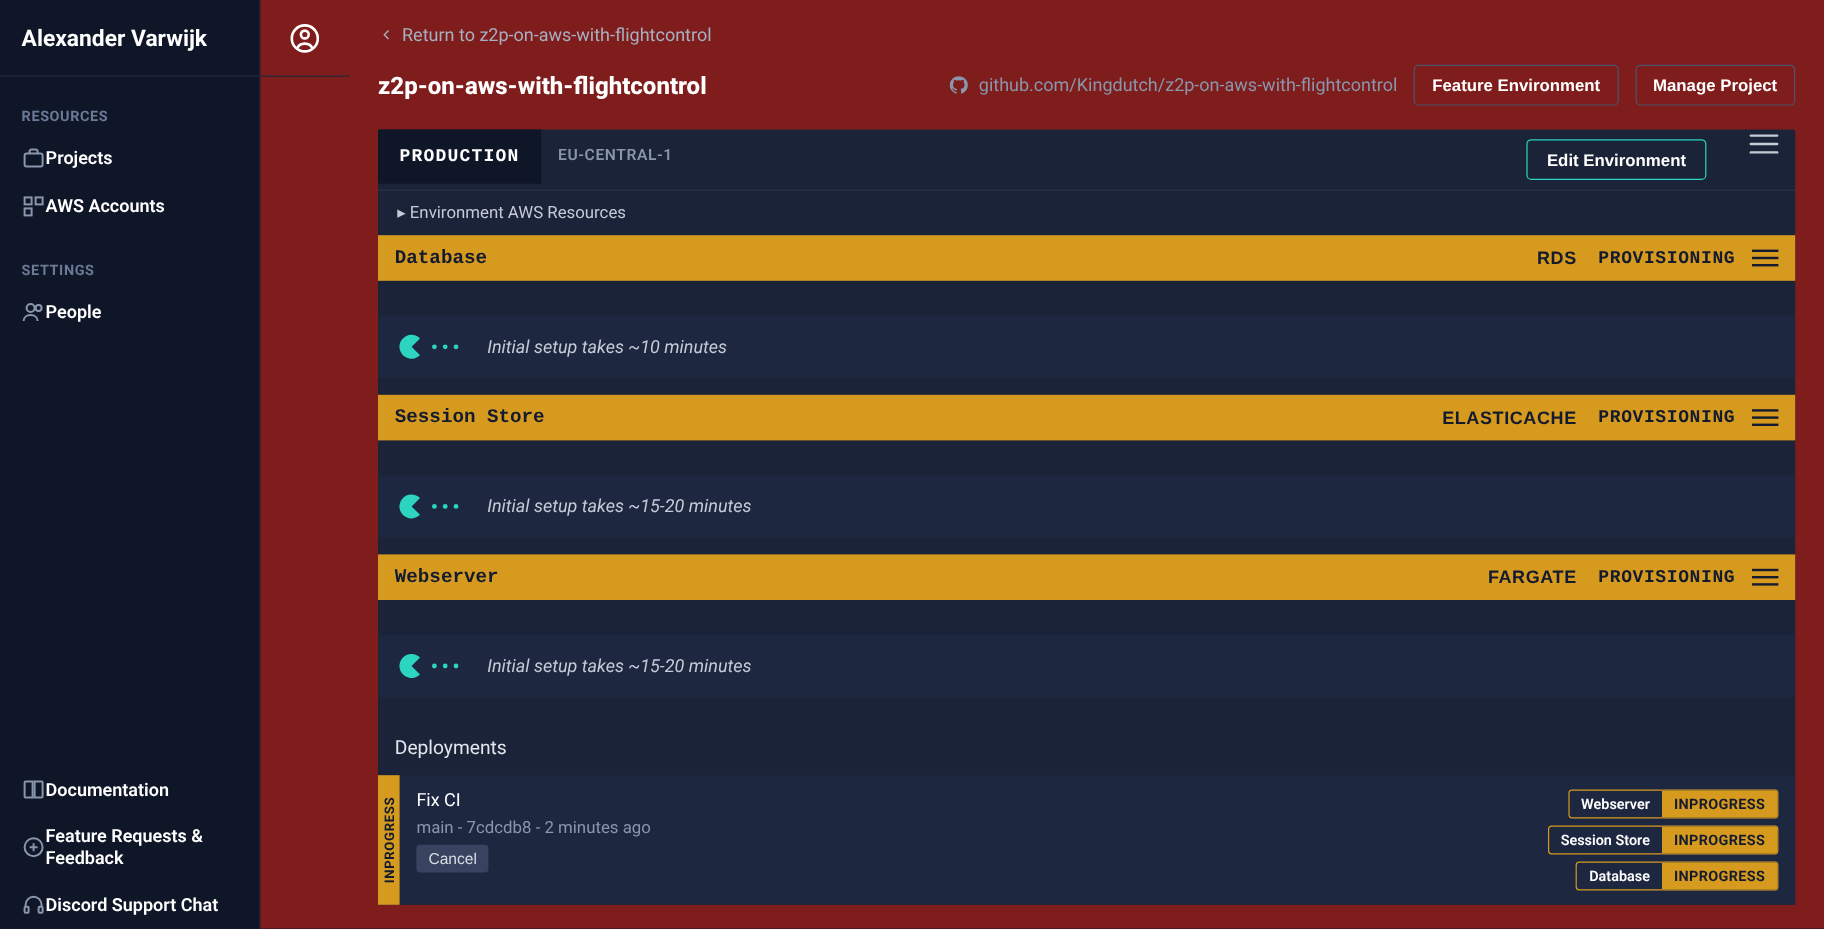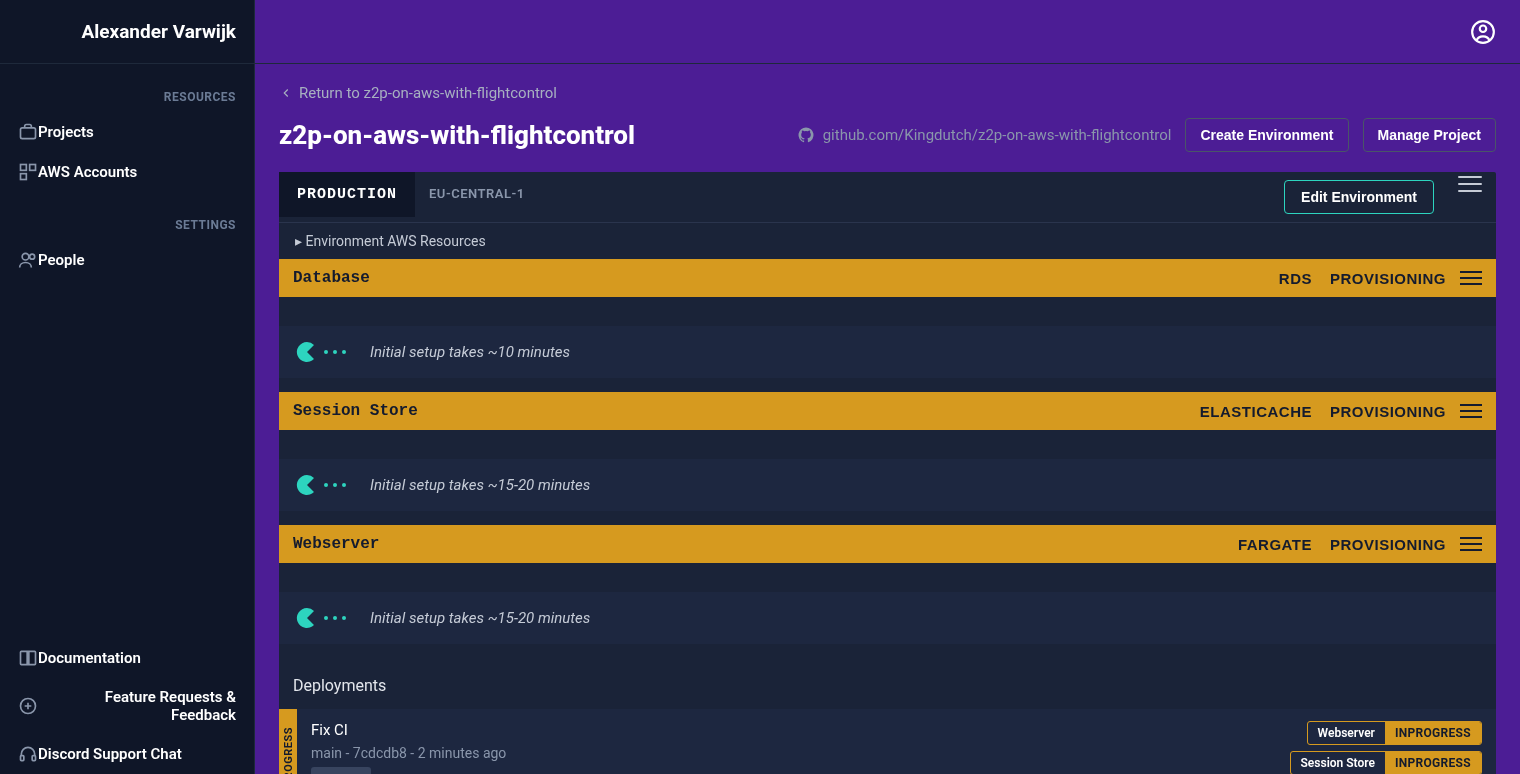--- a/index.html
+++ b/index.html
@@ -10,26 +10,25 @@
   width: 1520px;
   height: 774px;
   overflow: hidden;
 }
 .app {
   display: flex;
   height: 100%;
 }
 
 .sidebar {
-  width: 255px;
+  width: 217px;
   background: #0f1628;
   border-right: 1px solid #1e293b;
   display: flex;
   flex-direction: column;
-  text-align: right;
 }
 .sidebar-header {
   padding: 20px 18px;
   border-bottom: 1px solid #1e293b;
 }
 .sidebar-title {
   font-size: 19px;
   font-weight: 700;
   color: #fff;
 }
@@ -60,22 +59,22 @@
   justify-content: center;
   color: #8a96ab;
 }
 .sidebar-spacer { flex: 1; }
 .sidebar-footer {
 }
 
 .main {
   flex: 1;
   display: flex;
-  flex-direction: column;
-  background: #4c1d95;
+  flex-direction: row;
+  background: #7f1d1d;
 }
 .topbar {
   height: 64px;
   border-bottom: 1px solid #1e293b;
   display: flex;
   align-items: center;
   justify-content: flex-end;
   padding: 0 24px;
 }
 .avatar-circle {
@@ -97,21 +96,21 @@
   margin-bottom: 16px;
   cursor: pointer;
 }
 .page-header {
   display: flex;
   align-items: center;
   justify-content: space-between;
   margin-bottom: 20px;
 }
 .page-title {
-  font-size: 26px;
+  font-size: 20px;
   font-weight: 800;
   color: #fff;
 }
 .header-right {
   display: flex;
   align-items: center;
   gap: 14px;
 }
 .repo-link {
   display: flex;
@@ -159,21 +158,21 @@
   letter-spacing: 0.5px;
 }
 .tab-spacer { flex: 1; }
 .edit-env {
   border: 1px solid #2dd4bf;
   color: #fff;
   background: transparent;
   font-size: 14px;
   font-weight: 600;
   padding: 8px 16px;
-  margin: 8px 10px;
+  margin: 8px 22px;
   border-radius: 4px;
   cursor: pointer;
 }
 .hamburger {
   width: 24px;
   height: 24px;
   margin: 0 14px;
   cursor: pointer;
   display: flex;
   flex-direction: column;
@@ -197,21 +196,21 @@
   color: #141b2e;
   display: flex;
   align-items: center;
   padding: 10px 14px;
   font-family: "Courier New", monospace;
   font-weight: 700;
   font-size: 16px;
 }
 .service-header .svc-name { flex: 1; }
 .service-header .svc-type { margin-right: 18px; font-size: 15px; letter-spacing: 0.5px; font-family: -apple-system, sans-serif; }
-.service-header .svc-status { margin-right: 14px; font-size: 15px; letter-spacing: 0.5px; font-family: Liberation Sans, sans-serif; }
+.service-header .svc-status { margin-right: 14px; font-size: 15px; letter-spacing: 0.5px; font-family: Liberation Mono, monospace; }
 .svc-menu {
   width: 22px;
   height: 18px;
   cursor: pointer;
   display: flex;
   flex-direction: column;
   justify-content: center;
   gap: 4px;
 }
 .svc-menu span { display:block; height:2px; background:#141b2e; }
@@ -417,21 +416,21 @@
         <h1 class="page-title">z2p-on-aws-with-flightcontrol</h1>
         <div class="header-right">
           <div class="repo-link">
             <span>
               <svg viewBox="0 0 24 24" width="18" height="18" fill="currentColor">
                   <path d="M12 2a10 10 0 0 0-3.2 19.5c.5.1.7-.2.7-.5v-1.8c-2.8.6-3.4-1.3-3.4-1.3-.5-1.2-1.1-1.5-1.1-1.5-.9-.6.1-.6.1-.6 1 .1 1.5 1 1.5 1 .9 1.6 2.4 1.1 3 .9.1-.7.4-1.1.6-1.4-2.2-.3-4.6-1.1-4.6-5 0-1.1.4-2 1-2.7-.1-.3-.4-1.3.1-2.7 0 0 .8-.3 2.8 1a9.6 9.6 0 0 1 5 0c2-1.3 2.8-1 2.8-1 .5 1.4.2 2.4.1 2.7.6.7 1 1.6 1 2.7 0 3.9-2.4 4.7-4.6 5 .4.3.7.9.7 1.9v2.8c0 .3.2.6.7.5A10 10 0 0 0 12 2z"></path>
                 </svg>
             </span>
             <span>github.com/Kingdutch/z2p-on-aws-with-flightcontrol</span>
           </div>
-          <button class="btn-outline">Create Environment</button>
+          <button class="btn-outline">Feature Environment</button>
           <button class="btn-outline">Manage Project</button>
         </div>
       </div>
 
       <div class="panel">
         <div class="tab-row">
           <div class="tab active">PRODUCTION</div>
           <div class="tab-region">EU-CENTRAL-1</div>
           <div class="tab-spacer"></div>
           <button class="edit-env">Edit Environment</button>

